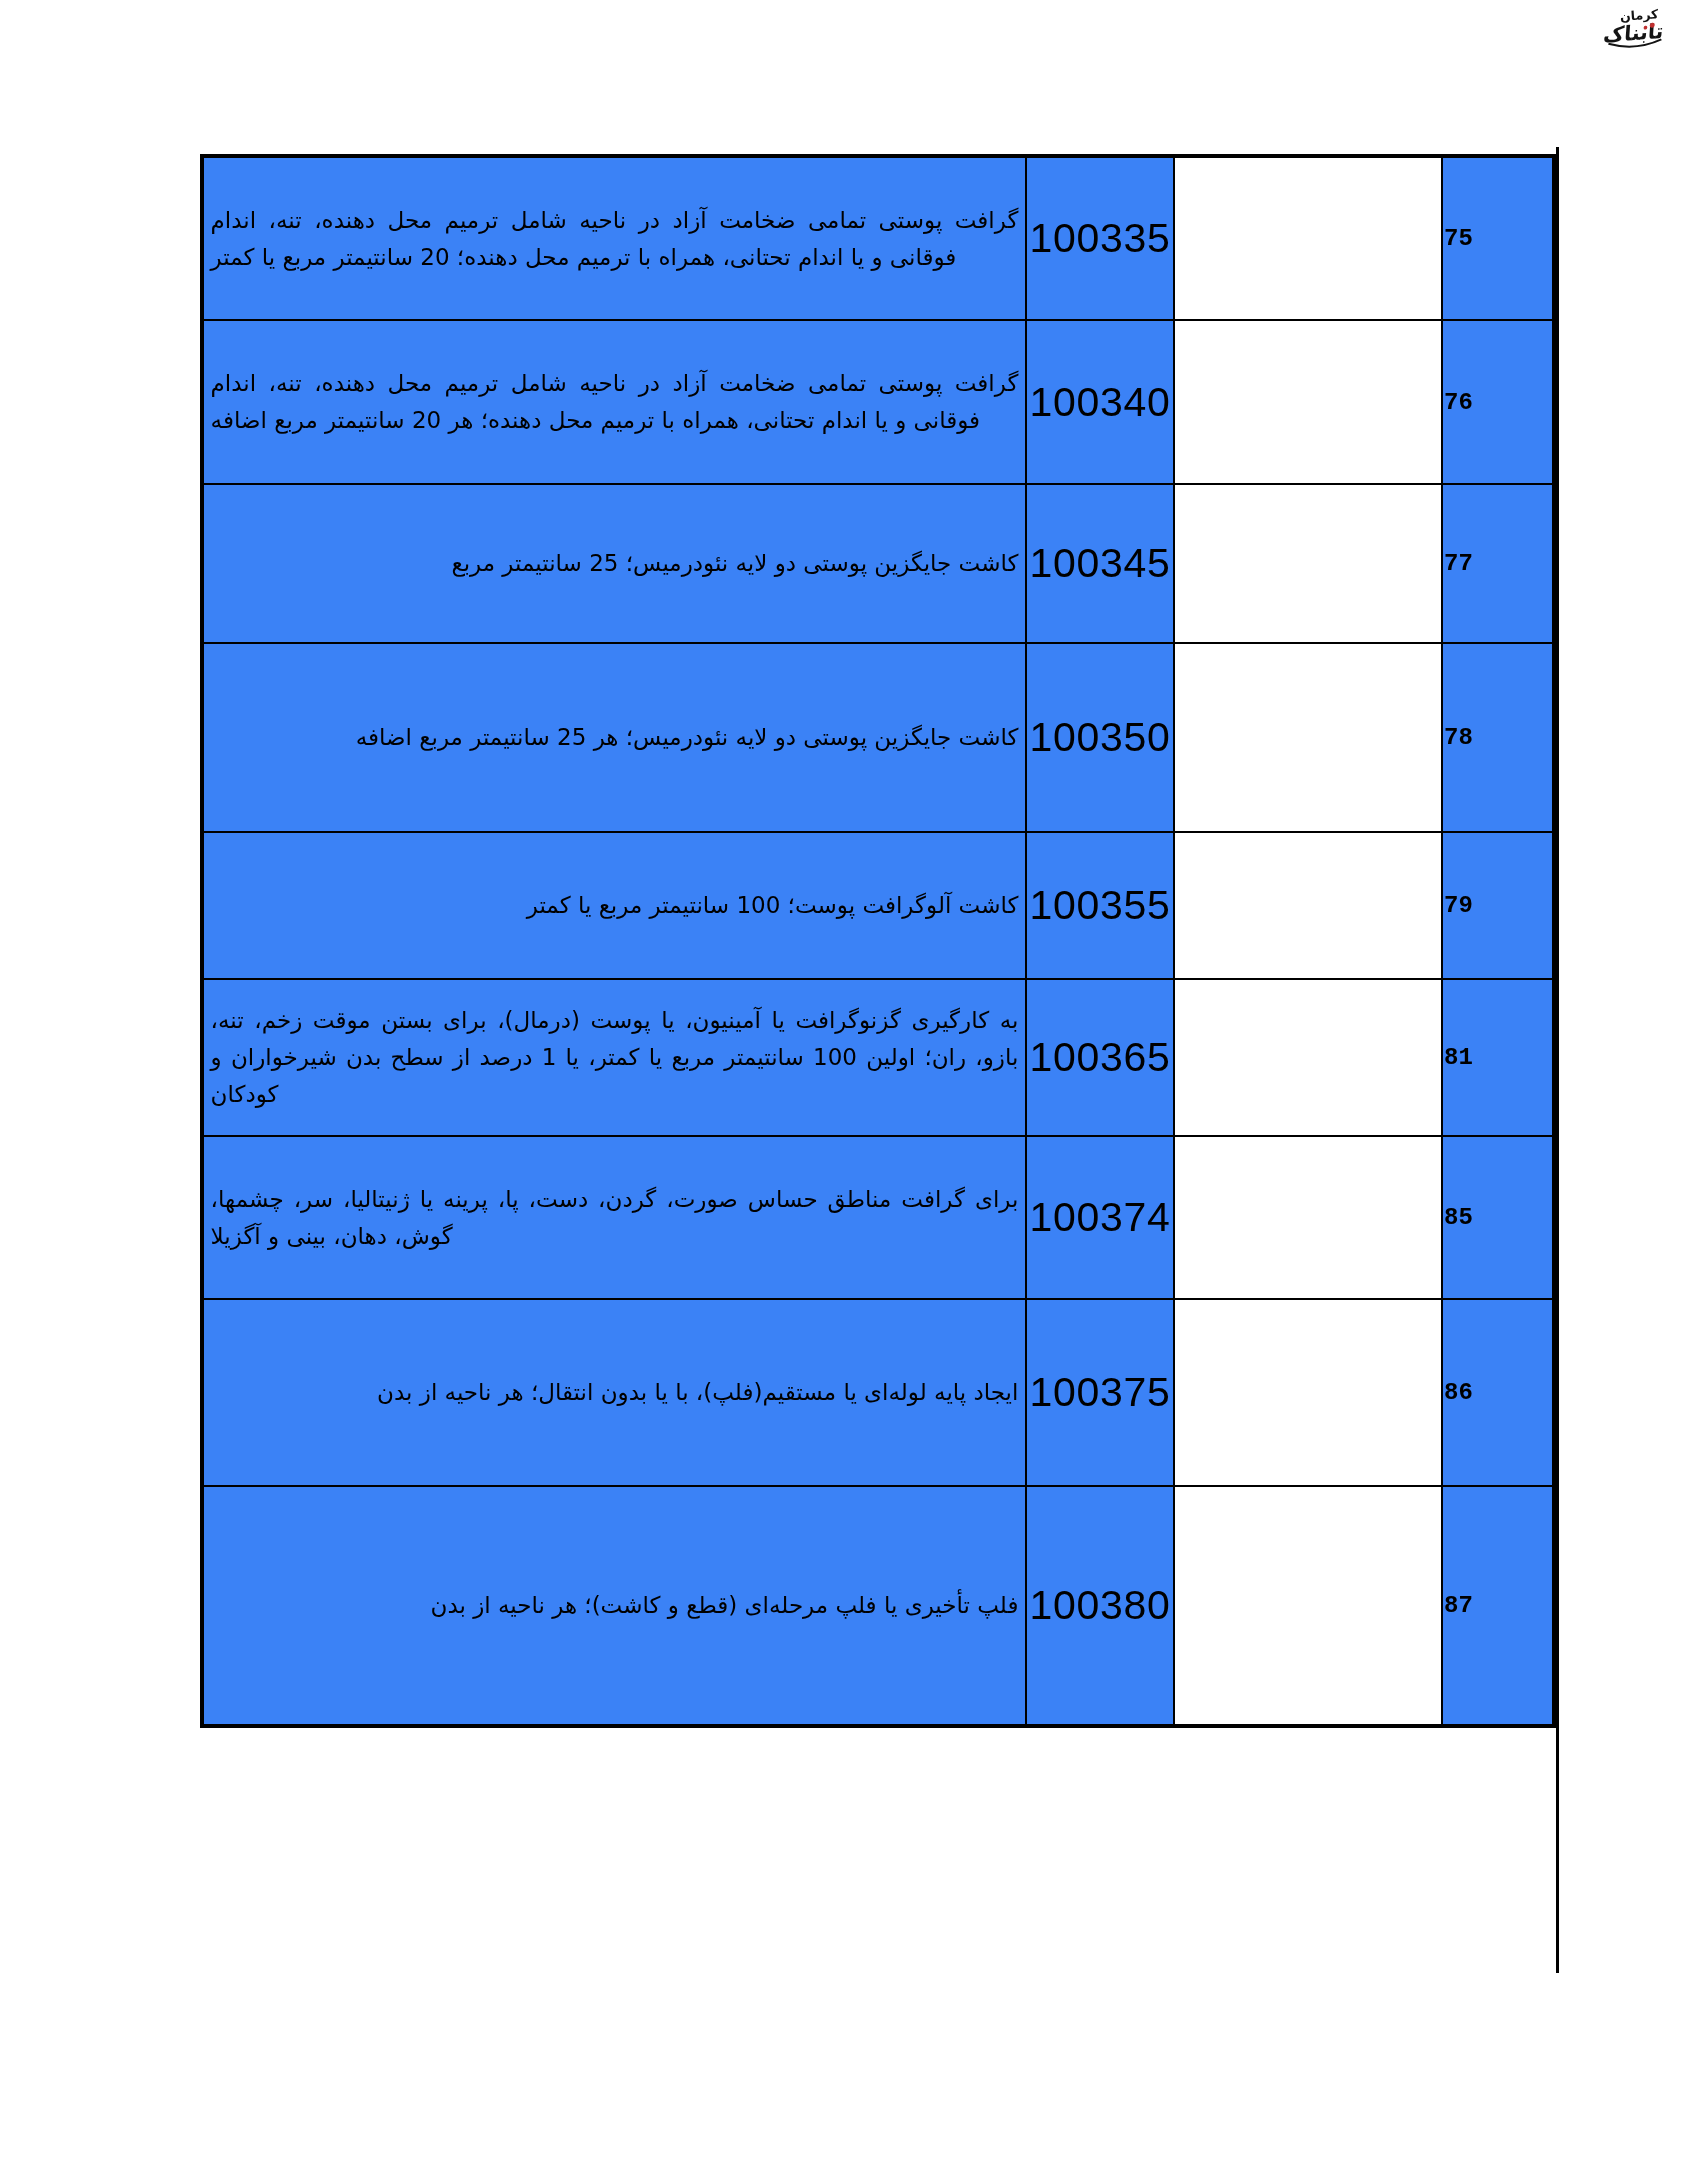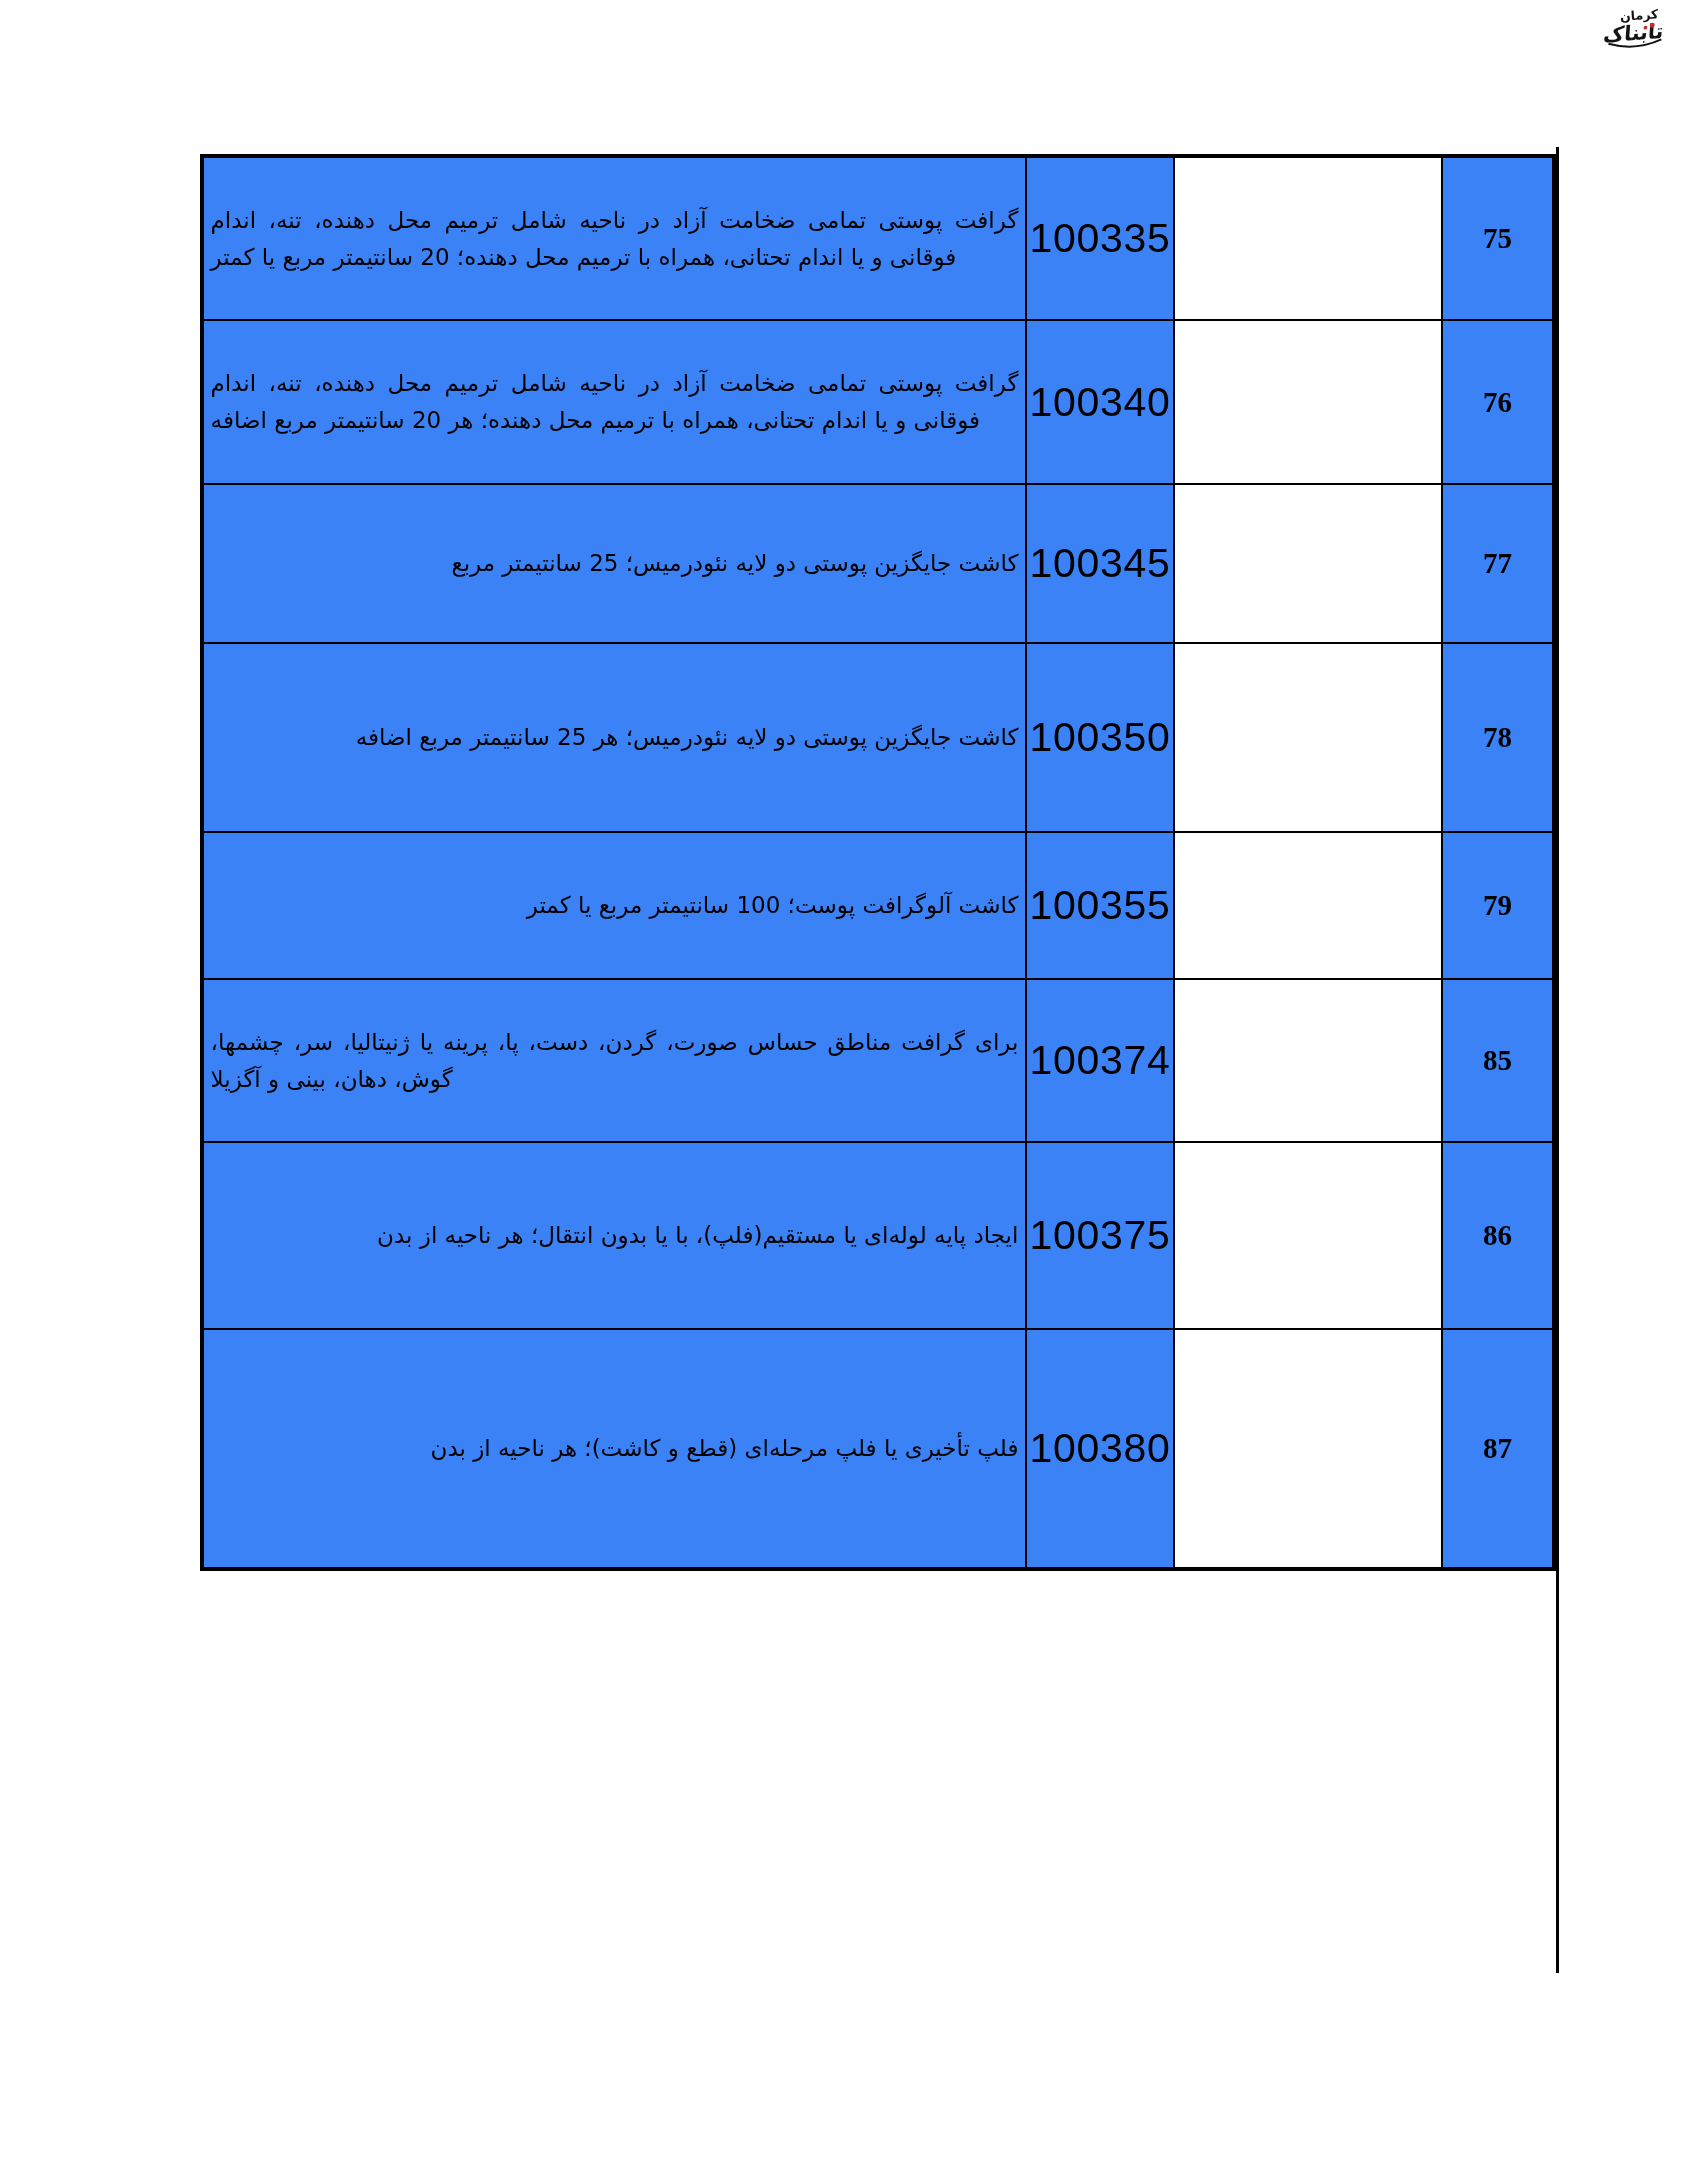--- a/index.html
+++ b/index.html
@@ -81,24 +81,24 @@
   td.desc.single{
     text-align:right;
   }
   td.code{
     text-align:center;
     font-size:41px;
     font-family:"Liberation Sans","DejaVu Sans",sans-serif;
     letter-spacing:0.7px;
   }
   td.num{
-    text-align:center;
-    font-size:29px;
+    text-align:left;
+    font-size:24px;
     font-weight:bold;
-    font-family:Liberation Serif, serif;
+    font-family:Liberation Mono, monospace;
   }
   td.blank{background:#fff;}
 
   tr.h0 {height:164px;}
   tr.h1 {height:164px;}
   tr.h2 {height:159px;}
   tr.h3 {height:189px;}
   tr.h4 {height:147px;}
   tr.h5 {height:126px;}
   tr.h6 {height:157px;}
@@ -157,20 +157,26 @@
       <td class="code">100350</td>
       <td class="blank"></td>
       <td class="num">78</td>
     </tr>
     <tr class="h4">
       <td class="desc single">کاشت آلوگرافت پوست؛ 100 سانتیمتر مربع یا کمتر</td>
       <td class="code">100355</td>
       <td class="blank"></td>
       <td class="num">79</td>
     </tr>
+    <tr class="h6">
+      <td class="desc multi">به کارگیری گزنوگرافت یا آمینیون، یا پوست (درمال)، برای بستن موقت زخم، تنه، بازو، ران؛ اولین 100 سانتیمتر مربع یا کمتر، یا 1 درصد از سطح بدن شیرخواران و کودکان</td>
+      <td class="code">100365</td>
+      <td class="blank"></td>
+      <td class="num">81</td>
+    </tr>
     <tr class="h7">
       <td class="desc multi">برای گرافت مناطق حساس صورت، گردن، دست، پا، پرینه یا ژنیتالیا، سر، چشمها، گوش، دهان، بینی و آگزیلا</td>
       <td class="code">100374</td>
       <td class="blank"></td>
       <td class="num">85</td>
     </tr>
     <tr class="h8">
       <td class="desc single">ایجاد پایه لوله‌ای یا مستقیم(فلپ)، با یا بدون انتقال؛ هر ناحیه از بدن</td>
       <td class="code">100375</td>
       <td class="blank"></td>

